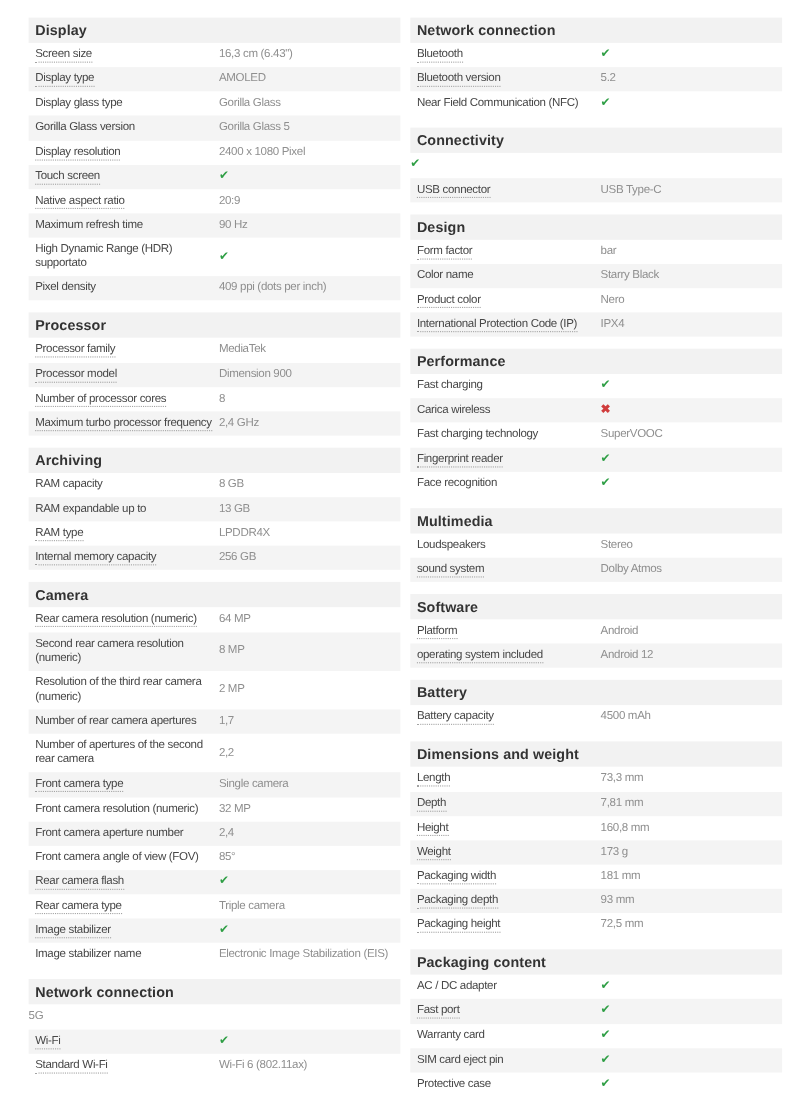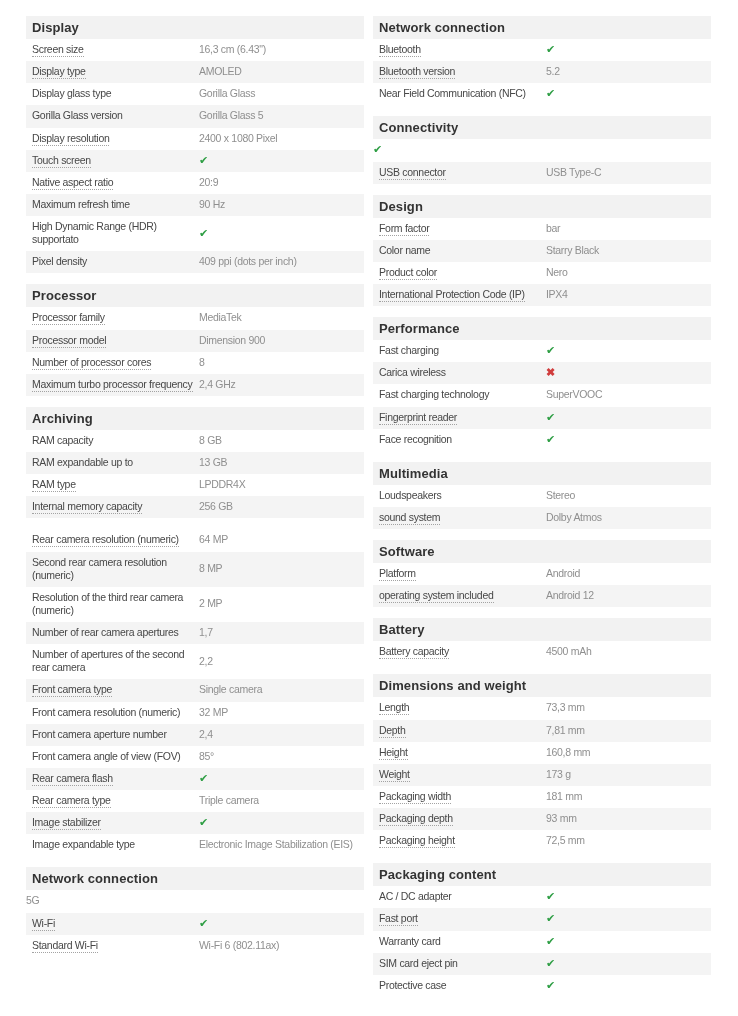--- a/index.html
+++ b/index.html
@@ -120,20 +120,21 @@
             <div class="cell-label"><span class="u">RAM type</span></div>
             <div class="cell-value"><span>LPDDR4X</span></div>
           </div>
           <div class="row">
             <div class="cell-label"><span class="u">Internal memory capacity</span></div>
             <div class="cell-value"><span>256 GB</span></div>
           </div>
         </div>
       </section>
       <section class="section">
+        <div class="sec-title">Camera</div>
         <div class="rows">
           <div class="row">
             <div class="cell-label"><span class="u">Rear camera resolution (numeric)</span></div>
             <div class="cell-value"><span>64 MP</span></div>
           </div>
           <div class="row">
             <div class="cell-label"><span>Second rear camera resolution (numeric)</span></div>
             <div class="cell-value"><span>8 MP</span></div>
           </div>
           <div class="row">
@@ -170,21 +171,21 @@
           </div>
           <div class="row">
             <div class="cell-label"><span class="u">Rear camera type</span></div>
             <div class="cell-value"><span>Triple camera</span></div>
           </div>
           <div class="row">
             <div class="cell-label"><span class="u">Image stabilizer</span></div>
             <div class="cell-value"><span class="check">✔</span></div>
           </div>
           <div class="row">
-            <div class="cell-label"><span>Image expandable type</span></div>
+            <div class="cell-label"><span>Image stabilizer name</span></div>
             <div class="cell-value"><span>Electronic Image Stabilization (EIS)</span></div>
           </div>
         </div>
       </section>
       <section class="section">
         <div class="sec-title">Network connection</div>
         <div class="rows">
           <div class="row">
             <div class="cell-value"><span>5G</span></div>
           </div>

